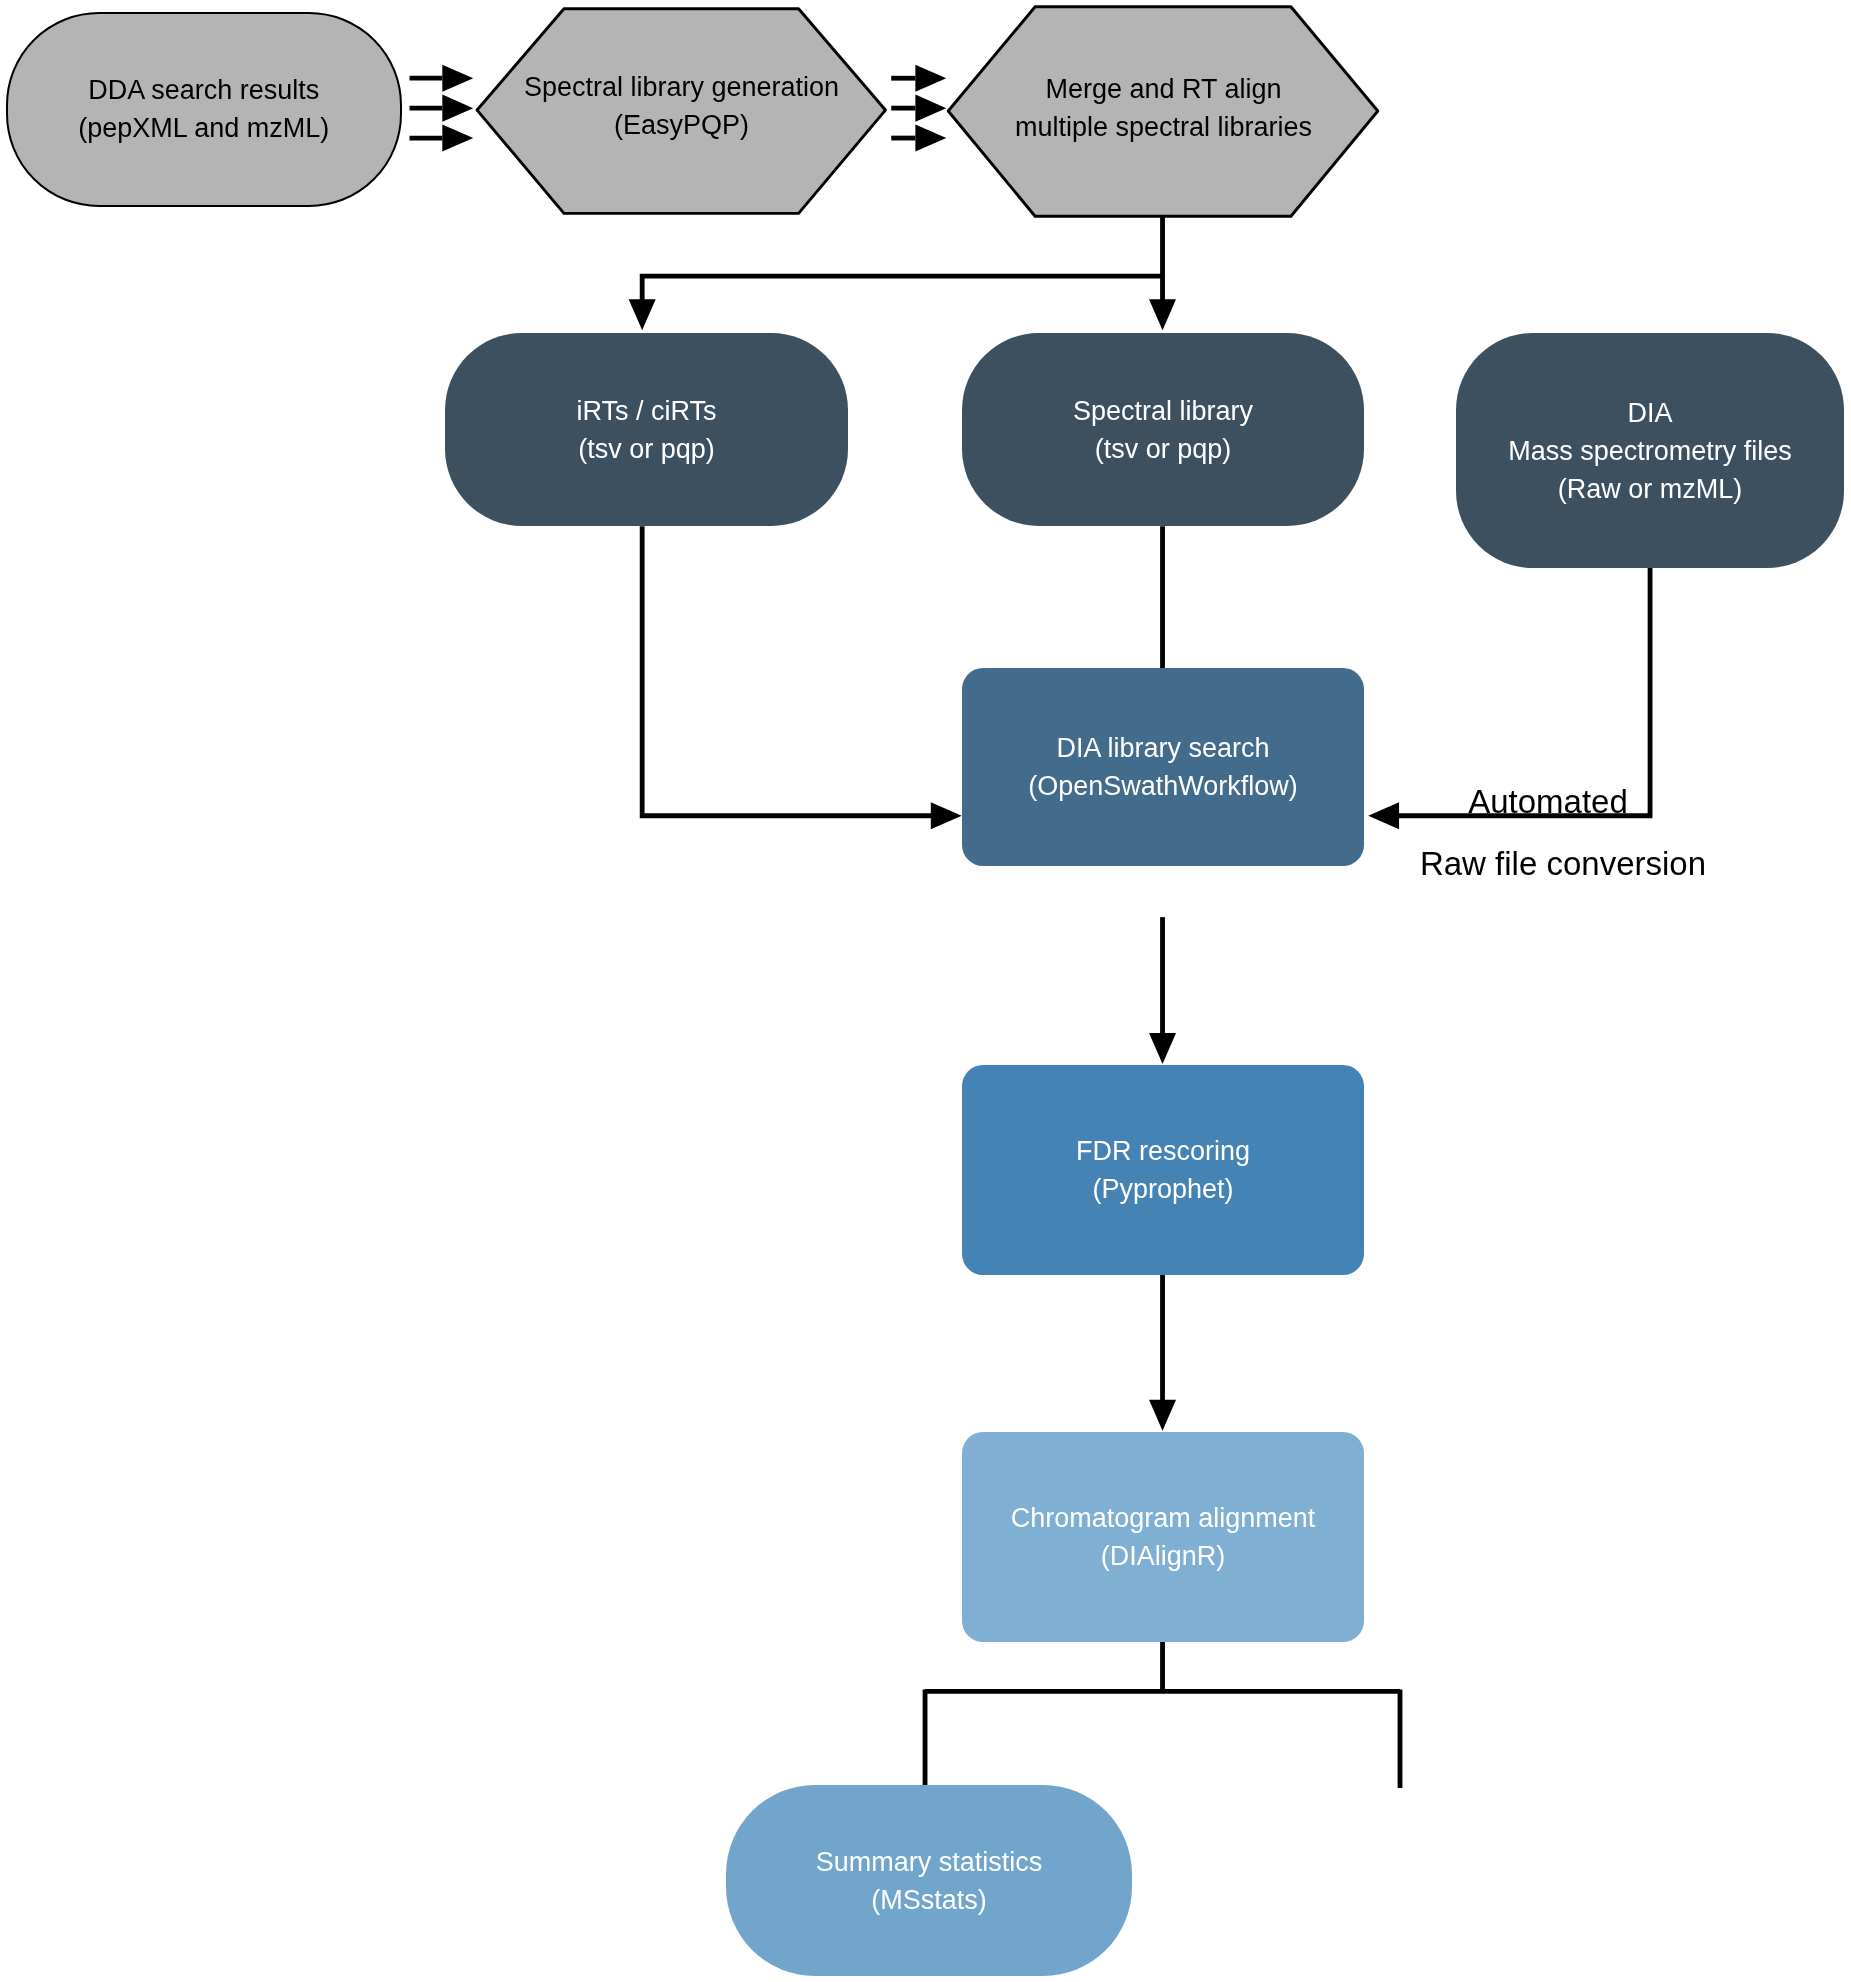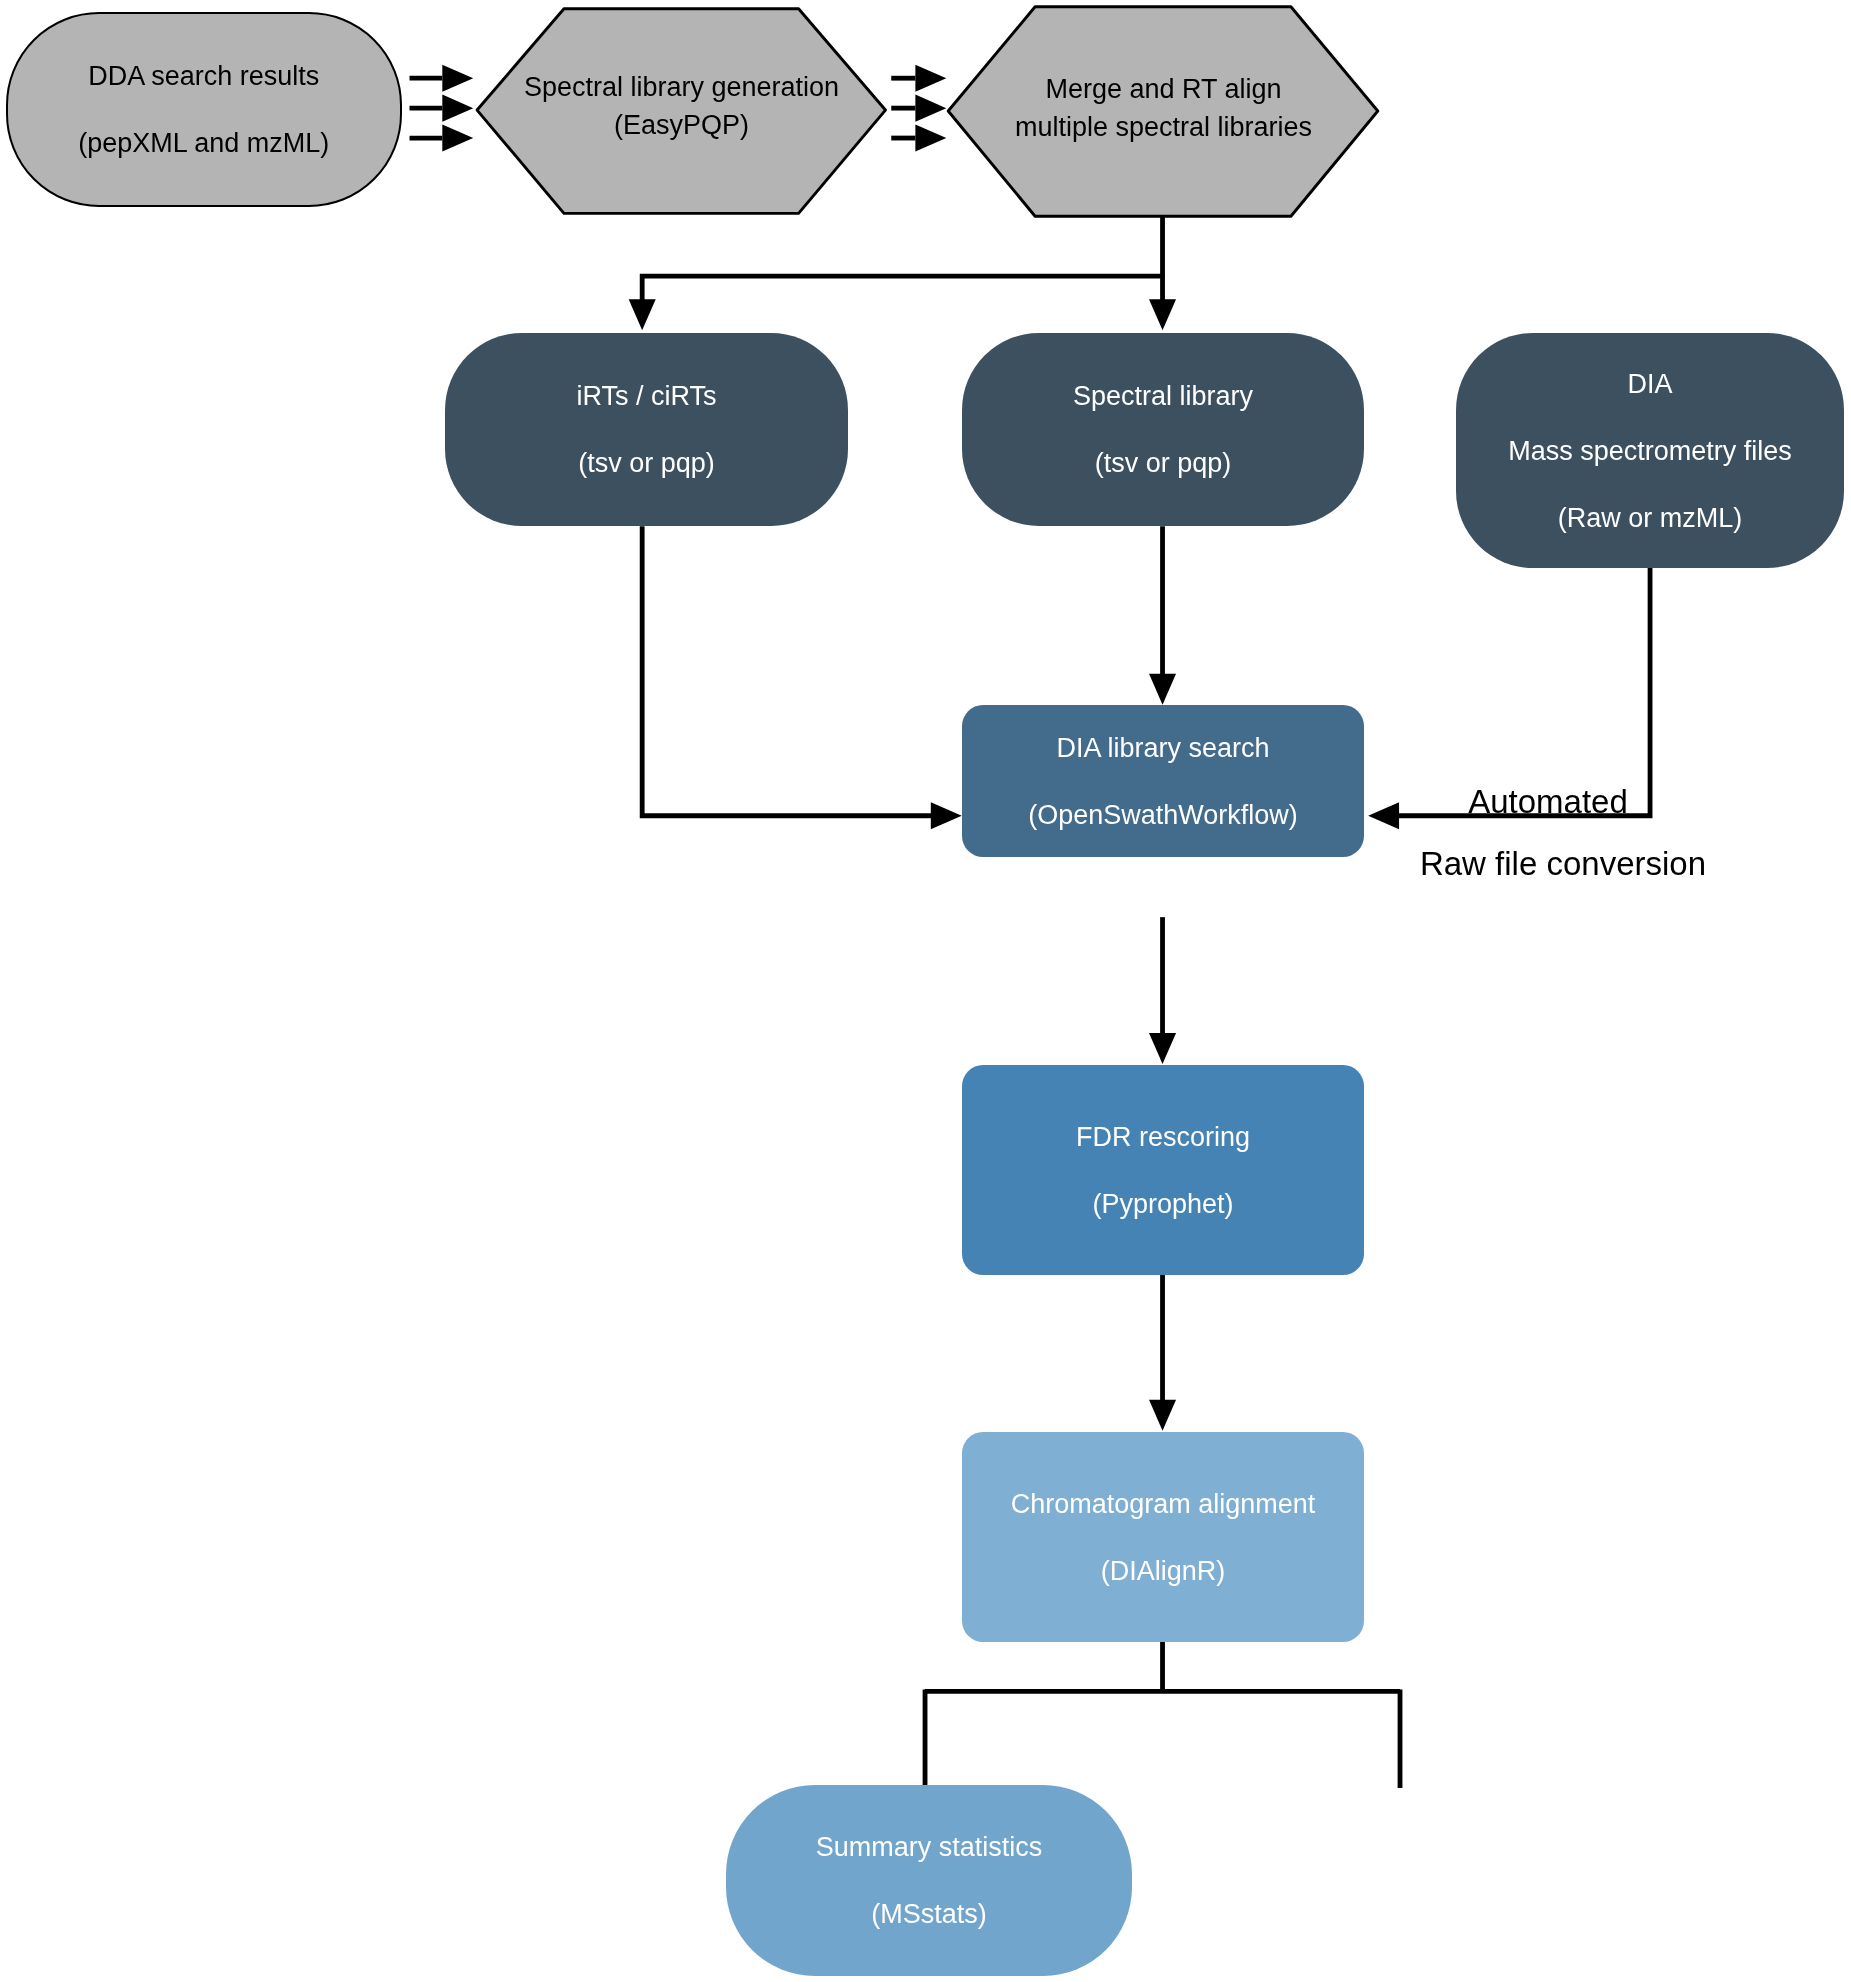--- a/index.html
+++ b/index.html
@@ -12,21 +12,20 @@
   }
   .layer{position:absolute;left:0;top:0;}
   .node{
     position:absolute;
     display:flex;flex-direction:column;
     align-items:center;justify-content:center;
     text-align:center;
     font-size:27px;line-height:38px;
     color:#ffffff;
     box-sizing:border-box;
-    gap:29px;
   }
   .node.gray{color:#000000;border:2.9px solid #000000;}
   .hextext{
     position:absolute;
     display:flex;flex-direction:column;
     align-items:center;justify-content:center;
     text-align:center;
     font-size:27px;line-height:38px;
     color:#000000;
   }
@@ -138,21 +137,21 @@
     <div>Spectral library</div>
     <div>(tsv or pqp)</div>
   </div>
 
   <div class="node" style="left: 1456px; top: 333px; width: 388px; height: 235px; border-radius: 77px; background-color: rgb(61, 80, 95);">
     <div>DIA</div>
     <div>Mass spectrometry files</div>
     <div>(Raw or mzML)</div>
   </div>
 
-  <div class="node" style="left: 962px; top: 705px; width: 402px; height: 152px; border-radius: 21px; background-color: rgb(66, 107, 140);">
+  <div class="node" style="left: 962px; top: 668px; width: 402px; height: 198px; border-radius: 21px; background-color: rgb(66, 107, 140);">
     <div>DIA library search</div>
     <div>(OpenSwathWorkflow)</div>
   </div>
 
   <div class="node" style="left: 962px; top: 1065px; width: 402px; height: 210px; border-radius: 21px; background-color: rgb(69, 131, 181);">
     <div>FDR rescoring</div>
     <div>(Pyprophet)</div>
   </div>
 
   <div class="node" style="left: 962px; top: 1432px; width: 402px; height: 210px; border-radius: 21px; background-color: rgb(127, 175, 210);">

